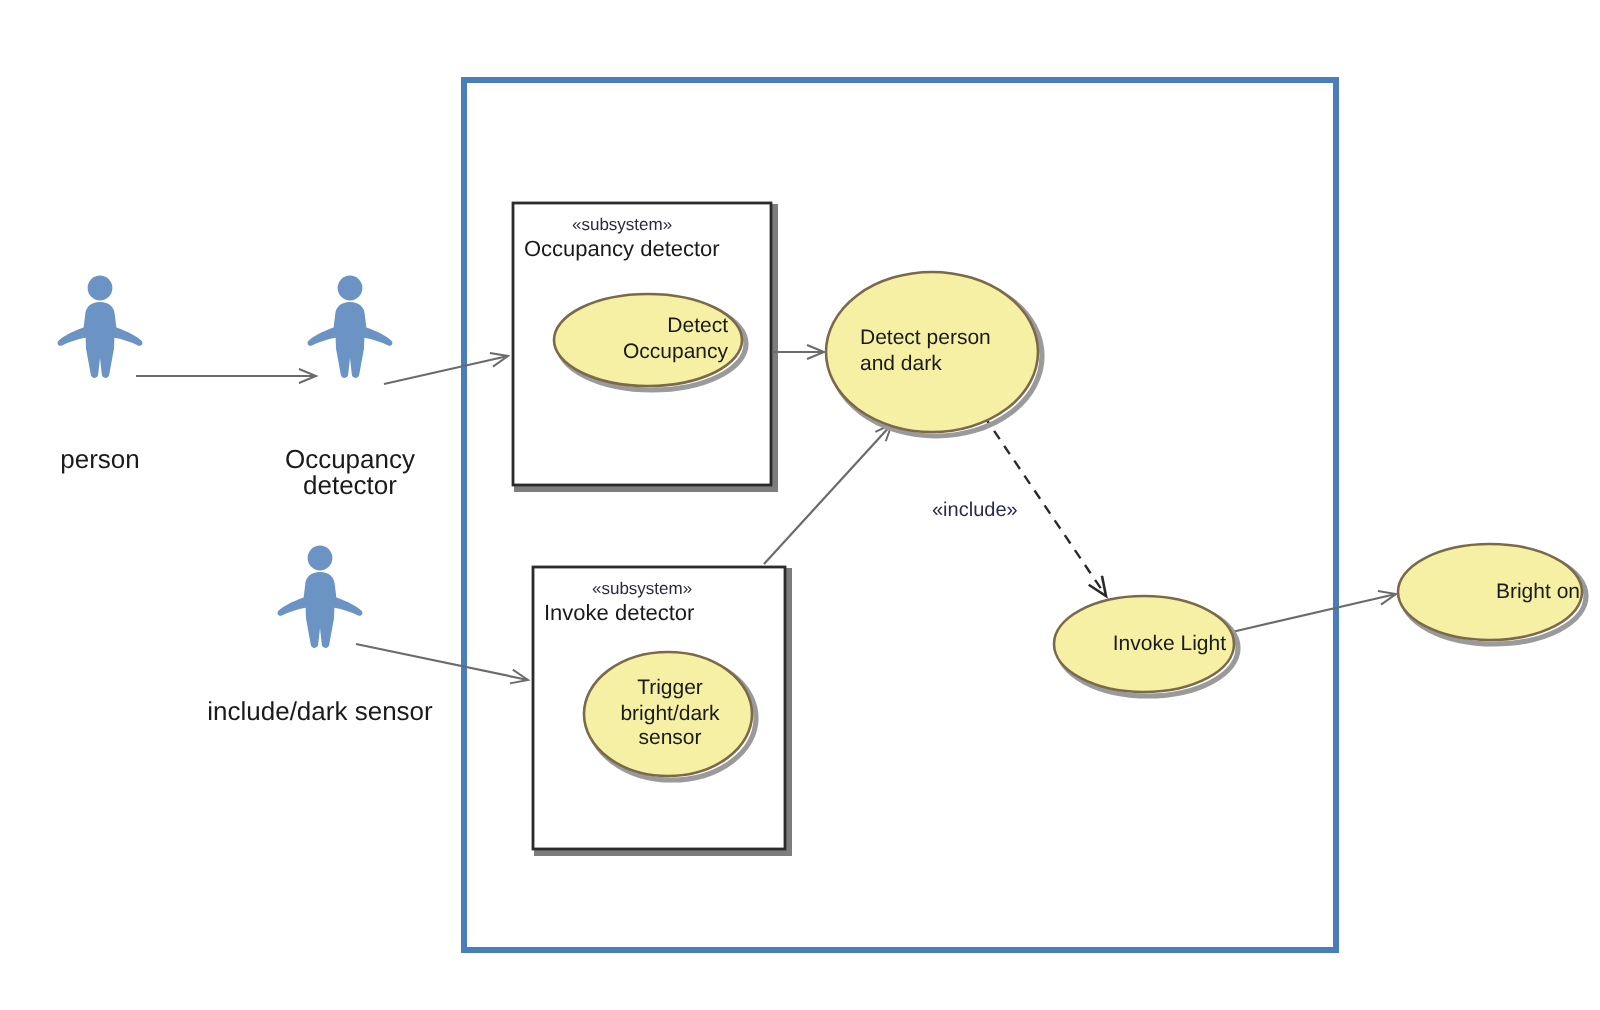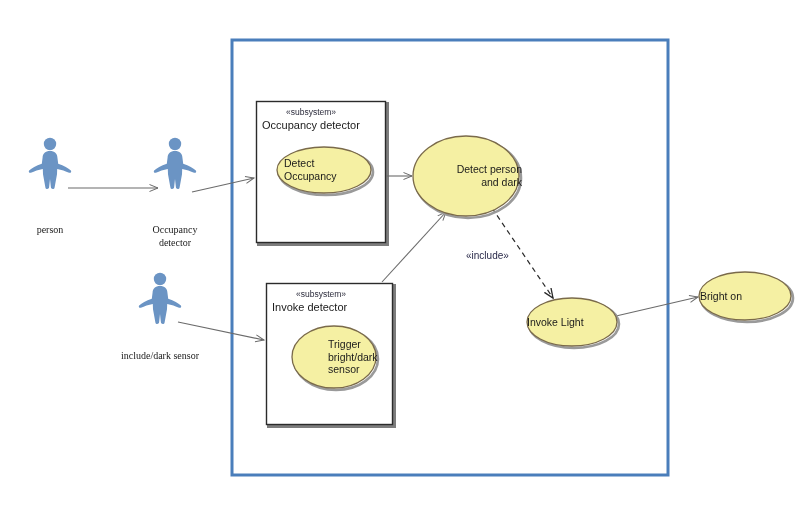--- a/index.html
+++ b/index.html
@@ -17,34 +17,34 @@
   }
   #svg-layer {
     position: absolute;
     left: 0;
     top: 0;
     width: 800px;
     height: 505px;
   }
   .uc-label {
     position: absolute;
-    text-align: left;
+    text-align: right;
     color: #1a1a1a;
     font-family: "Liberation Sans", sans-serif;
     font-size: 10.5px;
     line-height: 12.5px;
     pointer-events: none;
     white-space: pre-line;
   }
   .actor-label {
     position: absolute;
     text-align: center;
     color: #1a1a1a;
-    font-family: Liberation Serif, serif;
-    font-size: 10px;
+    font-family: Liberation Sans, sans-serif;
+    font-size: 13px;
     line-height: 12.5px;
     white-space: pre-line;
   }
   .stereotype {
     position: absolute;
     color: #2a2a3a;
     font-family: "Liberation Sans", sans-serif;
     font-size: 8.5px;
     line-height: 11px;
     margin-left: 24px;
@@ -145,23 +145,23 @@
   <div class="actor-label" style="left:100px; top:350px; width:120px;">include/dark sensor</div>
 
   <div class="stereotype" style="left:262px; top:107px;">«subsystem»</div>
   <div class="box-title" style="left:262px; top:119px;">Occupancy detector</div>
 
   <div class="stereotype" style="left:272px; top:289px;">«subsystem»</div>
   <div class="box-title" style="left:272px; top:301px;">Invoke detector</div>
 
   <div class="uc-label" style="left:284px; top:157px; width:80px;">Detect
 Occupancy</div>
-  <div class="uc-label" style="left:420px; top:163px; width:92px; text-align:right; padding-left:10px;">Detect person
+  <div class="uc-label" style="left:420px; top:163px; width:92px; text-align:left; padding-left:10px;">Detect person
 and dark</div>
-  <div class="uc-label" style="left:300px; top:338px; width:70px; text-align:left;margin-left:28px;">Trigger
+  <div class="uc-label" style="left:300px; top:338px; width:70px; text-align:center;">Trigger
 bright/dark
 sensor</div>
   <div class="uc-label" style="left:527px; top:316px; width:86px;">Invoke Light</div>
   <div class="uc-label" style="left:700px; top:290px; width:90px;">Bright on</div>
 
   <div class="edge-label" style="left:466px; top:250px;">«include»</div>
 
 </div>
 
 </body></html>

